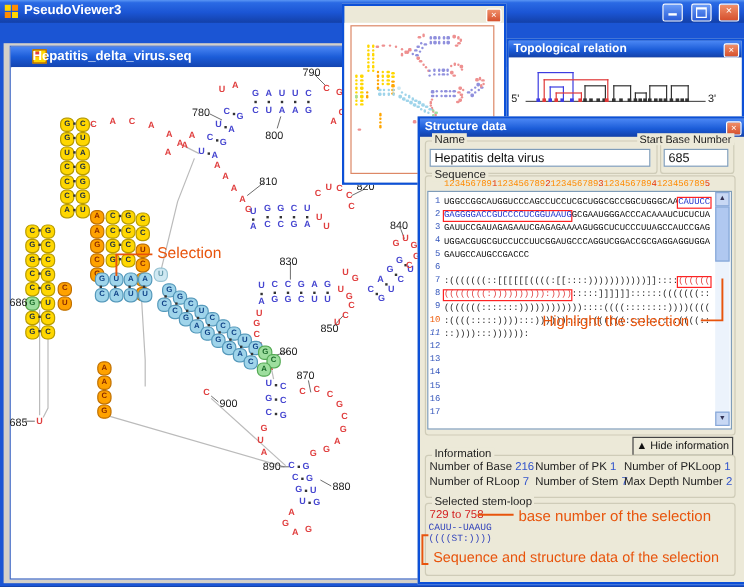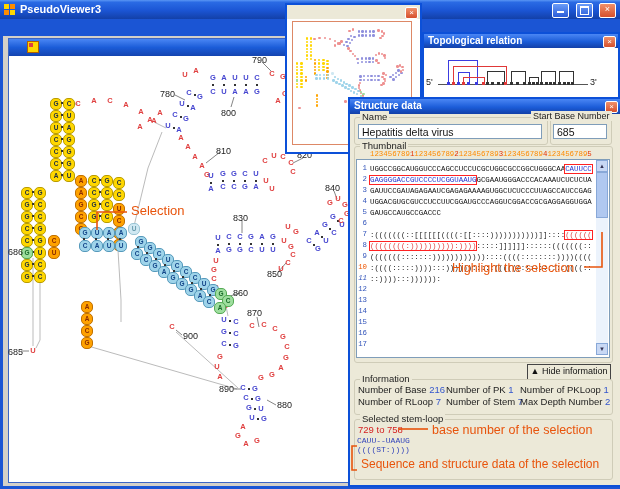--- a/index.html
+++ b/index.html
@@ -117,20 +117,21 @@
       <span class="wbtn max"><i></i></span>
       <span class="wbtn close">×</span>
     </span>
   </div>
   <div id="mdiclient"></div>
   <div id="docwin">
     <div id="doctitle">
       <span class="docicon">
           <i></i>
         </span>
+      <span>Hepatitis_delta_virus.seq</span>
     </div>
     <div id="docclient"></div>
   </div>
 </div>
 
 <div class="layer" style="z-index:1">
     <svg id="svgconnect" width="620" height="489">
       <polyline points="33,346 33,258" fill="none" stroke="#bbbbbb" stroke-width="1"></polyline>
       <polyline points="40,282 40,340 36,348" fill="none" stroke="#bbbbbb" stroke-width="1"></polyline>
       <polyline points="60,176 88,182" fill="none" stroke="#bbbbbb" stroke-width="1"></polyline>
@@ -805,21 +806,21 @@
     <div class="ttl"><span>Structure data</span></div>
     <span class="xbtn">×</span>
   </div>
   <div class="grp" style="left:354px;top:117px;width:192px;height:26px"></div>
   <span class="grplbl" style="left:360px;top:111px">Name</span>
   <div class="field" style="left:358px;top:124px;width:184px;height:15px">Hepatitis delta virus</div>
   <div class="grp" style="left:550px;top:117px;width:60px;height:26px"></div>
   <span class="grplbl" style="left:531px;top:111px;font-size:9px">Start Base Number</span>
   <div class="field" style="left:553px;top:124px;width:54px;height:15px">685</div>
   <div class="grp" style="left:354px;top:146px;width:257px;height:215px"></div>
-  <span class="grplbl" style="left:360px;top:140px">Thumbnail</span>
+  <span class="grplbl" style="left:360px;top:140px">Sequence</span>
   <div id="ruler" class="mono"><span class="o">123456789</span><span class="r">1</span><span class="o">123456789</span><span class="r">2</span><span class="o">123456789</span><span class="r">3</span><span class="o">123456789</span><span class="r">4</span><span class="o">123456789</span><span class="r">5</span></div>
   <div id="seqbox"></div>
   <div id="seqrows">
       <div class="lnum mono" style="top: 164px;">1</div>
       <div class="seqrow mono" style="left: 370px; top: 164px;"><span class="seq">UGGCCGGCAUGGUCCCAGCCUCCUCGCUGGCGCCGGCUGGGCAA</span><span class="selseq boxed">CAUUCC</span></div>
       <div class="lnum mono" style="top: 175px;">2</div>
       <div class="seqrow mono" style="left: 370px; top: 175px;"><span class="selseq boxed">GAGGGGACCGUCCCCUCGGUAAUG</span><span class="seq">GCGAAUGGGACCCACAAAUCUCUCUA</span></div>
       <div class="lnum mono" style="top: 186px;">3</div>
       <div class="seqrow mono" style="left: 370px; top: 186px;"><span class="seq">GAUUCCGAUAGAGAAUCGAGAGAAAAGUGGCUCUCCCUUAGCCAUCCGAG</span></div>
       <div class="lnum mono" style="top: 197px;">4</div>

